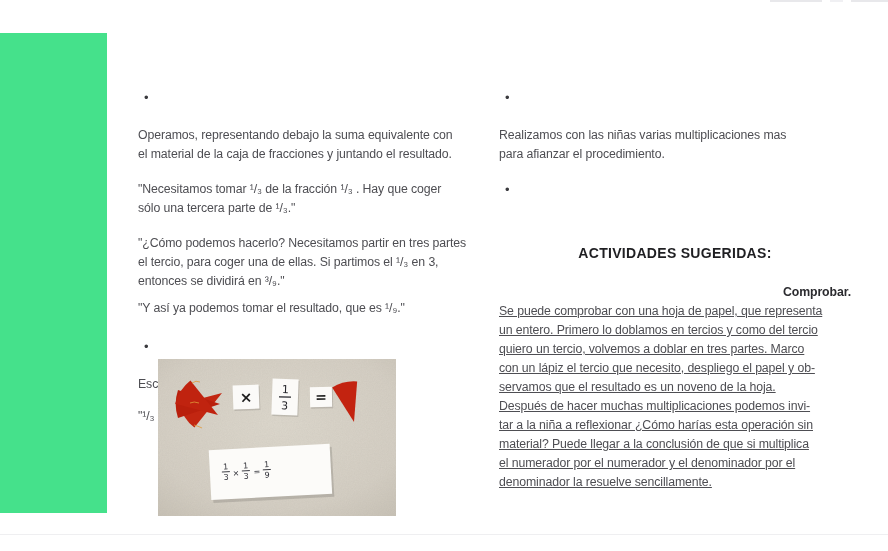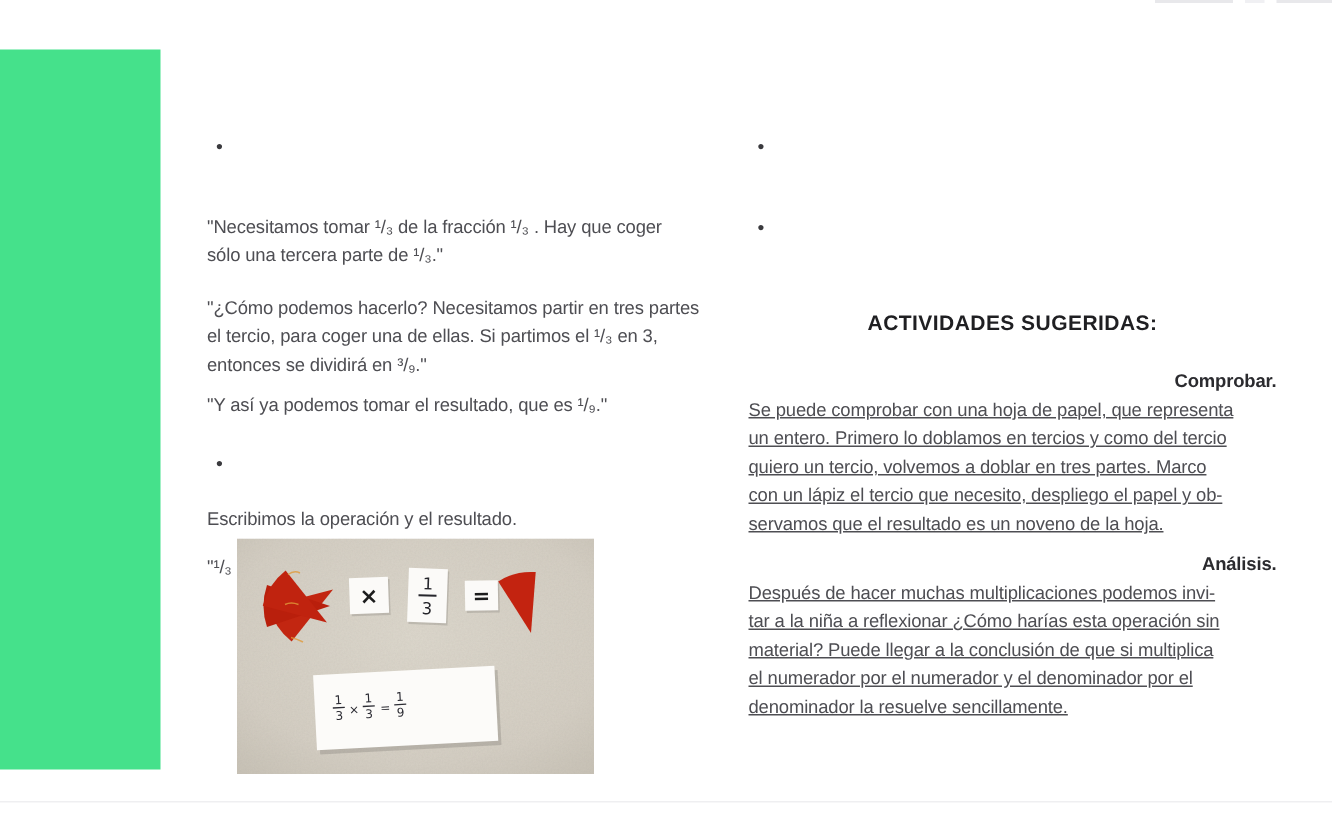--- a/index.html
+++ b/index.html
@@ -37,49 +37,52 @@
 
   <div class="green-block"></div>
   <div class="top-rule-seg seg1"></div>
   <div class="top-rule-seg seg2"></div>
   <div class="top-rule-seg seg3"></div>
   <div class="bottom-rule"></div>
 
   <div class="col col-left">
     <div class="para bullet mt4">
       <span class="dot">•</span>
+      <span>Operamos, representando debajo la suma equivalente con
+el material de la caja de fracciones y juntando el resultado.</span>
     </div>
     <div class="para mt16">"Necesitamos tomar ¹/₃ de la fracción ¹/₃ . Hay que coger
 sólo una tercera parte de ¹/₃."</div>
     <div class="para mt16">"¿Cómo podemos hacerlo? Necesitamos partir en tres partes
 el tercio, para coger una de ellas. Si partimos el ¹/₃ en 3,
 entonces se dividirá en ³/₉."</div>
     <div class="para mt8">"Y así ya podemos tomar el resultado, que es ¹/₉."</div>
     <div class="para bullet mt19">
       <span class="dot">•</span>
       <span>Escribimos la operación y el resultado.</span>
     </div>
     <div class="para equation mt13">"¹/₃ × ¹/₃ = ¹/₉".</div>
   </div>
 
   <div class="col col-right">
     <div class="para bullet mt4">
       <span class="dot">•</span>
+      <span>Realizamos con las niñas varias multiplicaciones mas
+para afianzar el procedimiento.</span>
     </div>
     <div class="para bullet mt16">
       <span class="dot">•</span>
     </div>
     <div class="heading mt26">ACTIVIDADES SUGERIDAS:</div>
     <div class="subtitle mt21">Comprobar.</div>
     <div class="para mt0">Se puede comprobar con una hoja de papel, que representa
 un entero. Primero lo doblamos en tercios y como del tercio
 quiero un tercio, volvemos a doblar en tres partes. Marco
 con un lápiz el tercio que necesito, despliego el papel y ob-
 servamos que el resultado es un noveno de la hoja.</div>
-    <div class="subtitle mt8">Análisis.</div>
     <div class="para mt0">Después de hacer muchas multiplicaciones podemos invi-
 tar a la niña a reflexionar ¿Cómo harías esta operación sin
 material? Puede llegar a la conclusión de que si multiplica
 el numerador por el numerador y el denominador por el
 denominador la resuelve sencillamente.</div>
   </div>
 
   <div class="photo">
     <svg width="238" height="157" viewBox="0 0 238 157">
       <defs>

